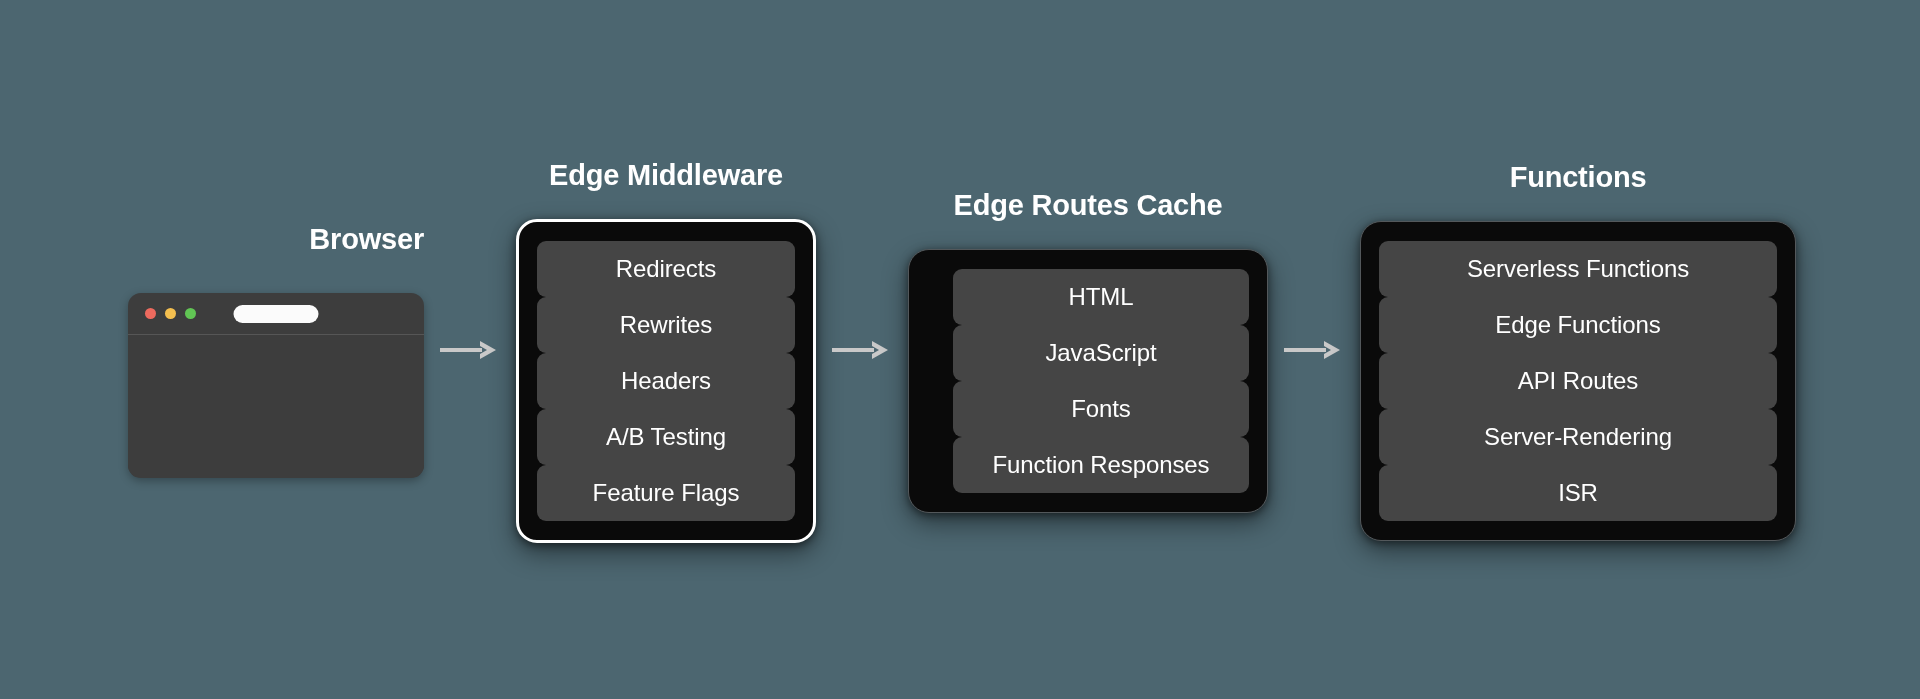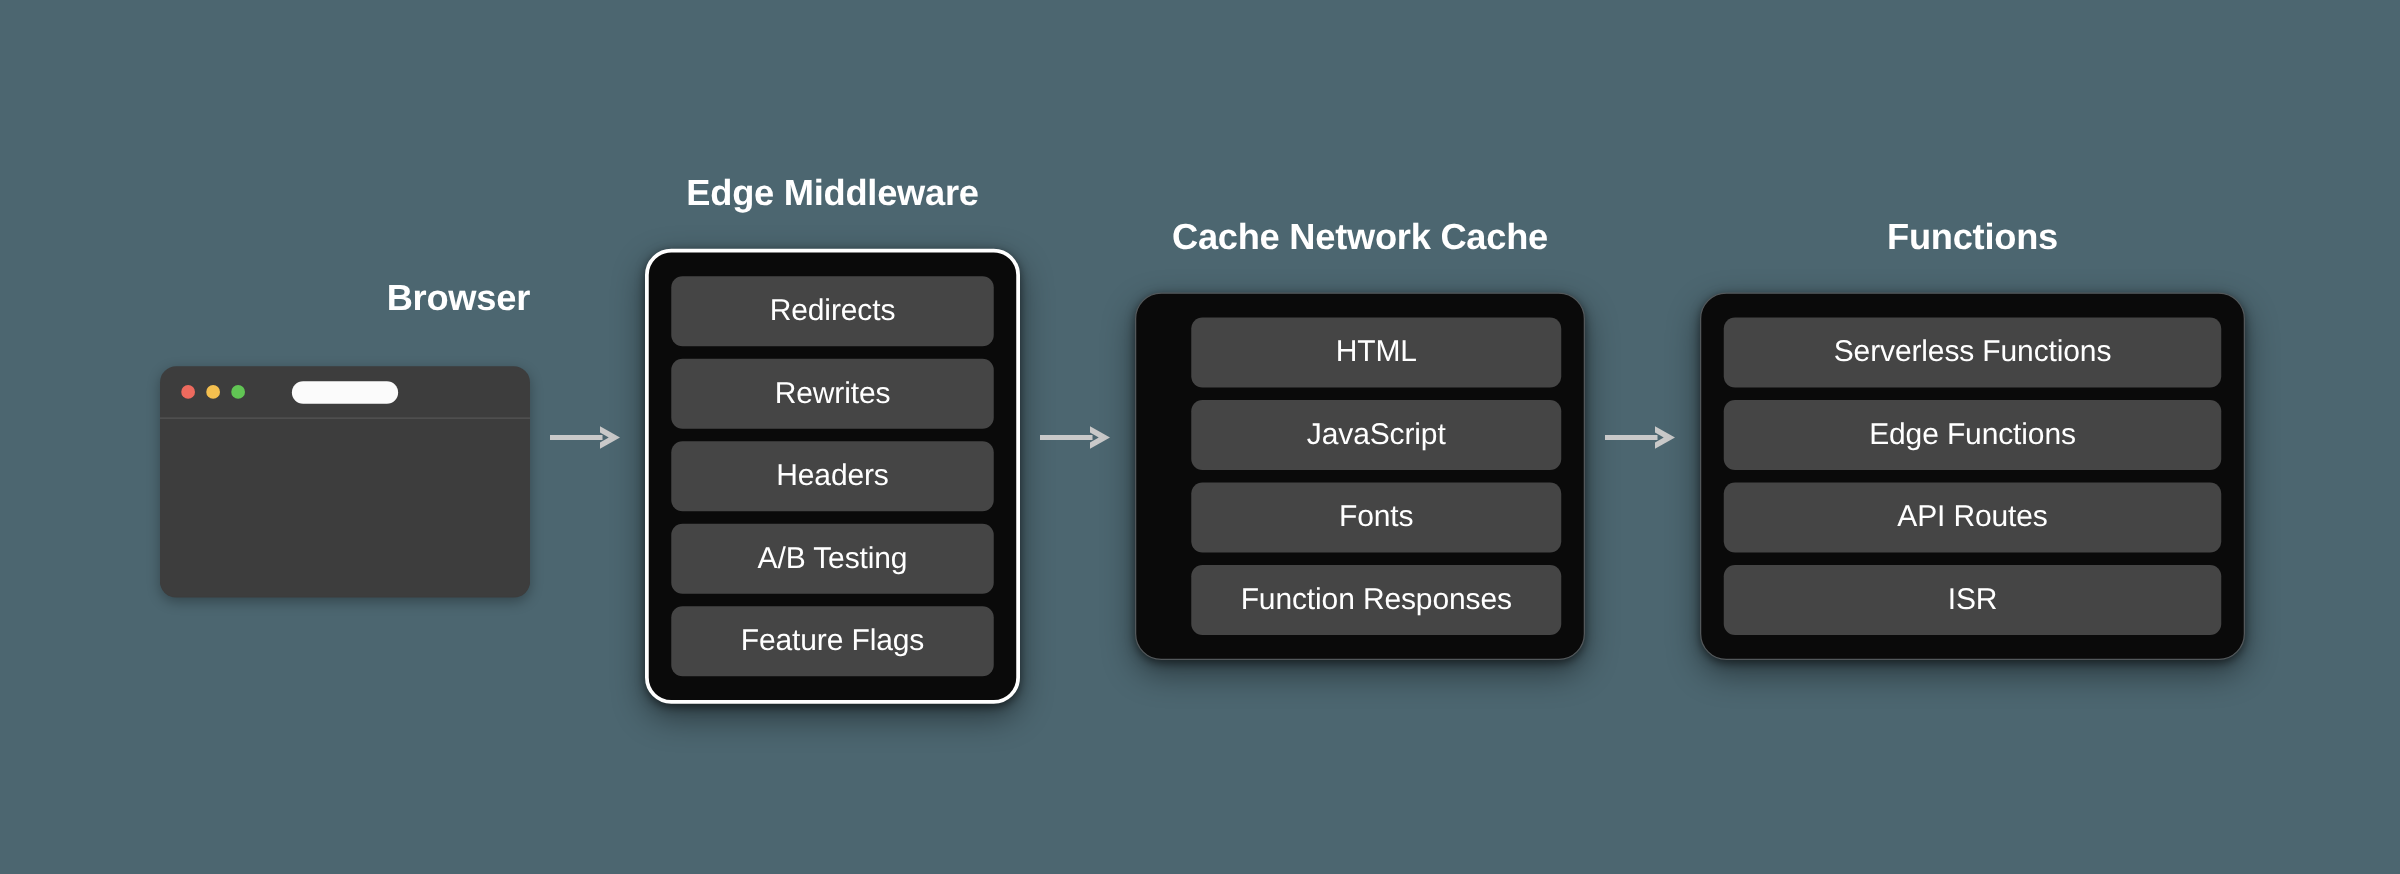--- a/index.html
+++ b/index.html
@@ -81,21 +81,21 @@
     display:flex; align-items:center;
   }
 
   
   .card{
     background:#0a0a0a;
     border-radius:21px;
     padding:19px 18px;
     display:flex;
     flex-direction:column;
-    gap:10px;
+    gap:0;
     box-shadow:0 10px 26px rgba(0,0,0,.45), 0 2px 8px rgba(0,0,0,.5);
     justify-content:flex-end;
   }
   .card-highlight{ border:3px solid #ffffff; }
   .card-plain{ border:1px solid #53585b; }
   .card-mw{ width:300px; }
   .card-cache{ width:360px;padding-left:44px; }
   .card-fn{ width:436px; }
 
   .chip{
@@ -151,21 +151,21 @@
   </div>
 
   <div class="arrow-col">
     <svg class="arrow" viewBox="0 0 64 26">
       <rect x="2" y="11" width="42" height="4" fill="#c9c9c9"></rect>
       <path d="M42 4 L58 13 L42 22 L42 17 L49 13 L42 9 Z" fill="#c9c9c9"></path>
     </svg>
   </div>
 
   <div class="col">
-    <div class="col-title">Cache Network Cache</div>
+    <div class="col-title">Edge Routes Cache</div>
     <div class="card card-cache card-plain">
       <div class="chip">HTML</div>
       <div class="chip">JavaScript</div>
       <div class="chip">Fonts</div>
       <div class="chip">Function Responses</div>
     </div>
   </div>
 
   <div class="arrow-col">
     <svg class="arrow" viewBox="0 0 64 26">
@@ -173,17 +173,18 @@
       <path d="M42 4 L58 13 L42 22 L42 17 L49 13 L42 9 Z" fill="#c9c9c9"></path>
     </svg>
   </div>
 
   <div class="col">
     <div class="col-title">Functions</div>
     <div class="card card-fn card-plain">
       <div class="chip">Serverless Functions</div>
       <div class="chip">Edge Functions</div>
       <div class="chip">API Routes</div>
+      <div class="chip">Server-Rendering</div>
       <div class="chip">ISR</div>
     </div>
   </div>
 
 </div>
 
 </body></html>

